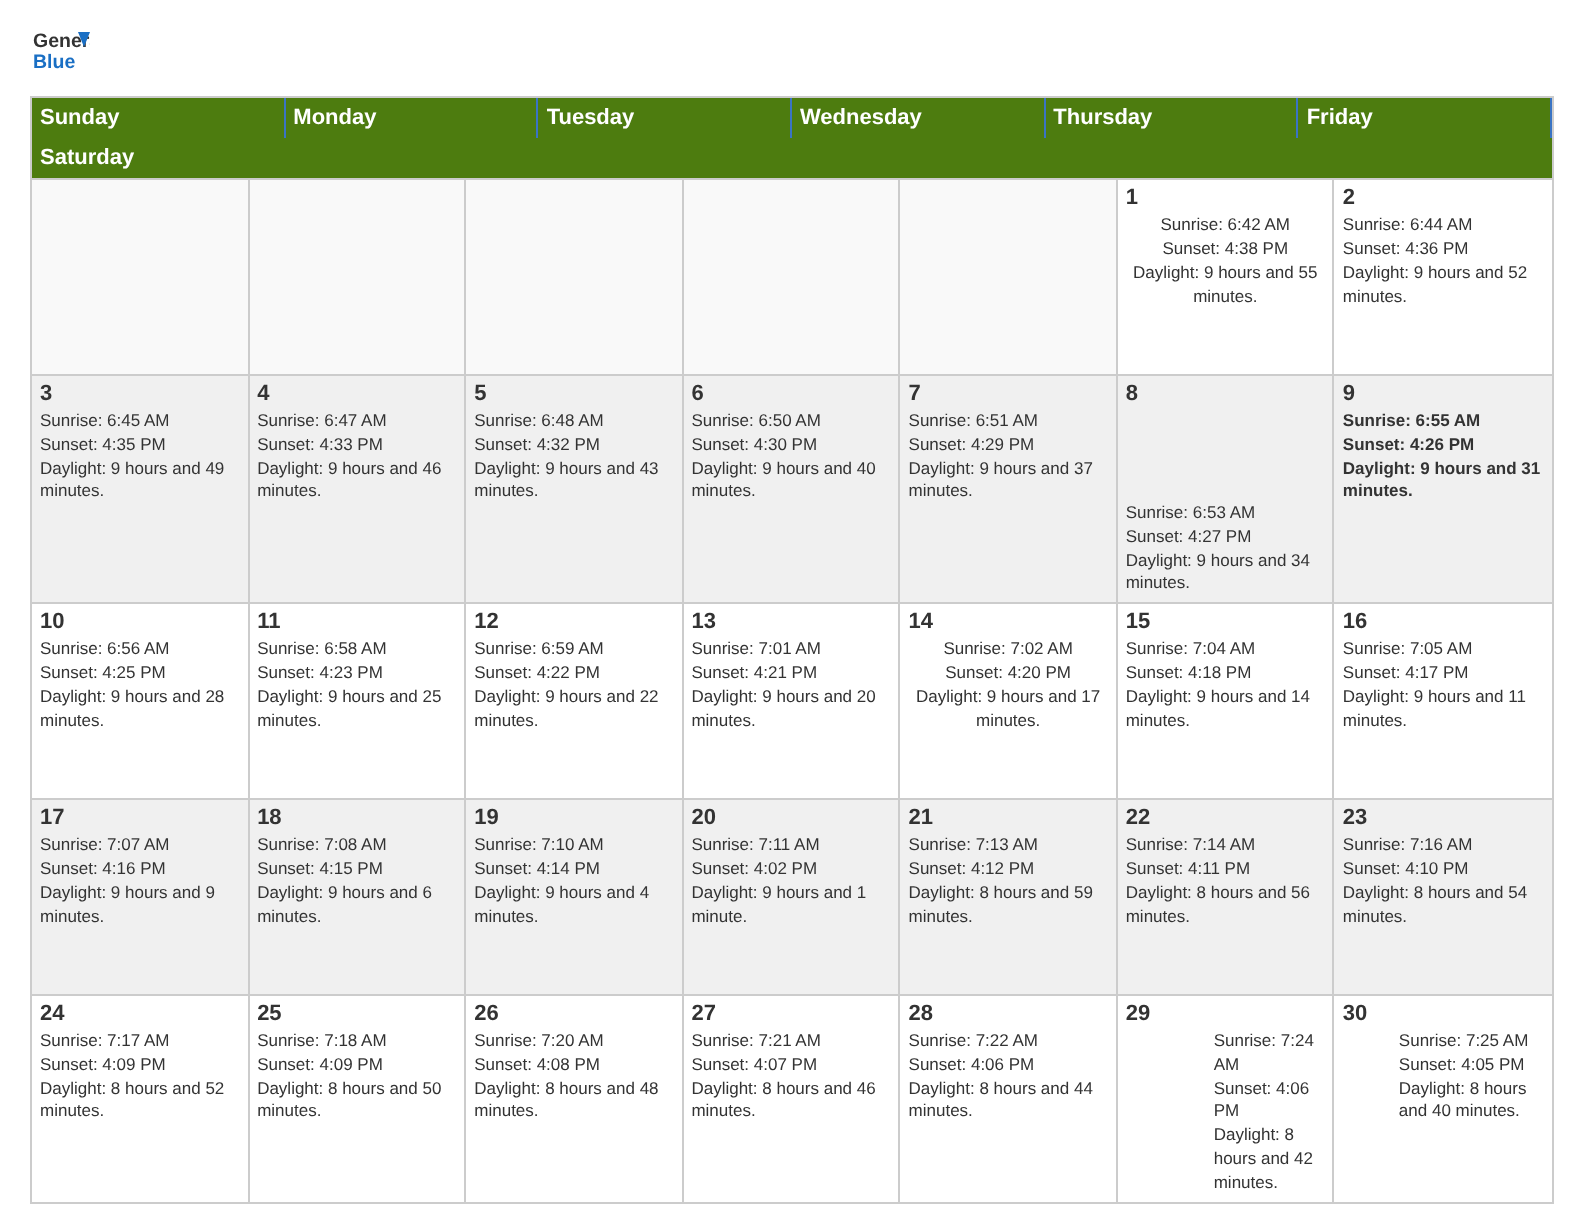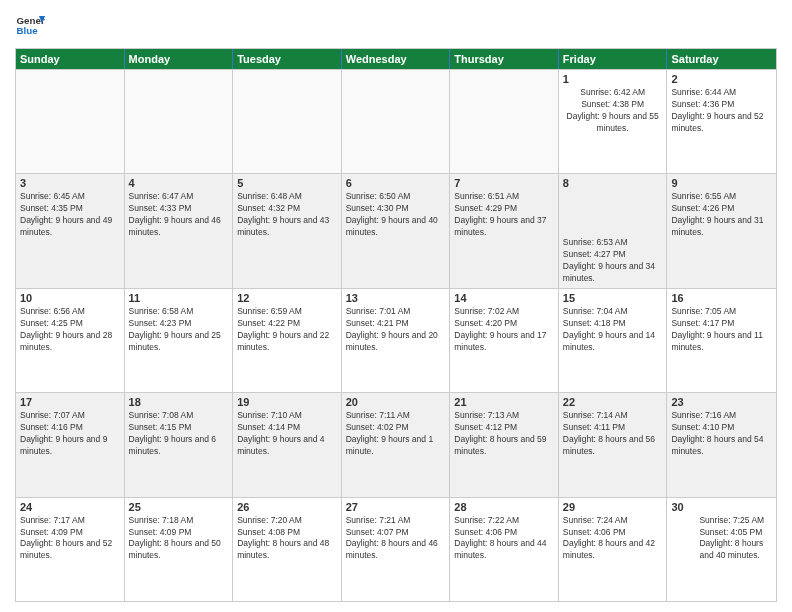--- a/index.html
+++ b/index.html
@@ -45,22 +45,22 @@
       color: #555;
     }
     .calendar {
       flex: 1;
       display: flex;
       flex-direction: column;
       border: 1px solid #ccc;
     }
     .cal-header {
       display: grid;
-      grid-template-columns: repeat(7, 1fr);
-      background: #15803d;
+      grid-template-columns: repeat(6, 1fr);
+      background: #4d7c0f;
     }
     .cal-header-cell {
       color: #fff;
       font-size: 11px;
       font-weight: bold;
       padding: 4px 4px;
       text-align: left;
       border-right: 1px solid #3a74c4;
     }
     .cal-header-cell:last-child { border-right: none; }
@@ -178,21 +178,21 @@
 Daylight: 9 hours and 37 minutes.</div>
           </div>
           <div class="cal-cell shaded">
             <span class="day-num">8</span>
             <div class="day-info" style="white-space: pre-line; margin-top: 48px;">Sunrise: 6:53 AM
 Sunset: 4:27 PM
 Daylight: 9 hours and 34 minutes.</div>
           </div>
           <div class="cal-cell shaded">
             <span class="day-num">9</span>
-            <div class="day-info" style="white-space: pre-line;">Sunrise: 6:55 AM
+            <div class="day-info" style="white-space: pre-line; font-weight: bold;">Sunrise: 6:55 AM
 Sunset: 4:26 PM
 Daylight: 9 hours and 31 minutes.</div>
           </div>
         </div>
         <div class="cal-row">
           <div class="cal-cell">
             <span class="day-num">10</span>
             <div class="day-info" style="white-space: pre-line;">Sunrise: 6:56 AM
 Sunset: 4:25 PM
 Daylight: 9 hours and 28 minutes.</div>
@@ -210,21 +210,21 @@
 Daylight: 9 hours and 22 minutes.</div>
           </div>
           <div class="cal-cell">
             <span class="day-num">13</span>
             <div class="day-info" style="white-space: pre-line;">Sunrise: 7:01 AM
 Sunset: 4:21 PM
 Daylight: 9 hours and 20 minutes.</div>
           </div>
           <div class="cal-cell">
             <span class="day-num">14</span>
-            <div class="day-info" style="white-space: pre-line;">Sunrise: 7:02 AM
+            <div class="day-info" style="white-space: pre-line; text-align: center;">Sunrise: 7:02 AM
 Sunset: 4:20 PM
 Daylight: 9 hours and 17 minutes.</div>
           </div>
           <div class="cal-cell">
             <span class="day-num">15</span>
             <div class="day-info" style="white-space: pre-line;">Sunrise: 7:04 AM
 Sunset: 4:18 PM
 Daylight: 9 hours and 14 minutes.</div>
           </div>
           <div class="cal-cell">
@@ -304,21 +304,21 @@
 Daylight: 8 hours and 46 minutes.</div>
           </div>
           <div class="cal-cell">
             <span class="day-num">28</span>
             <div class="day-info" style="white-space: pre-line;">Sunrise: 7:22 AM
 Sunset: 4:06 PM
 Daylight: 8 hours and 44 minutes.</div>
           </div>
           <div class="cal-cell">
             <span class="day-num">29</span>
-            <div class="day-info" style="white-space: pre-line;">Sunrise: 7:24 AM
+            <div class="day-info" style="white-space: pre-line; margin-left: 44px;">Sunrise: 7:24 AM
 Sunset: 4:06 PM
 Daylight: 8 hours and 42 minutes.</div>
           </div>
           <div class="cal-cell">
             <span class="day-num">30</span>
             <div class="day-info" style="white-space: pre-line; margin-left: 28px;">Sunrise: 7:25 AM
 Sunset: 4:05 PM
 Daylight: 8 hours and 40 minutes.</div>
           </div>
         </div>

